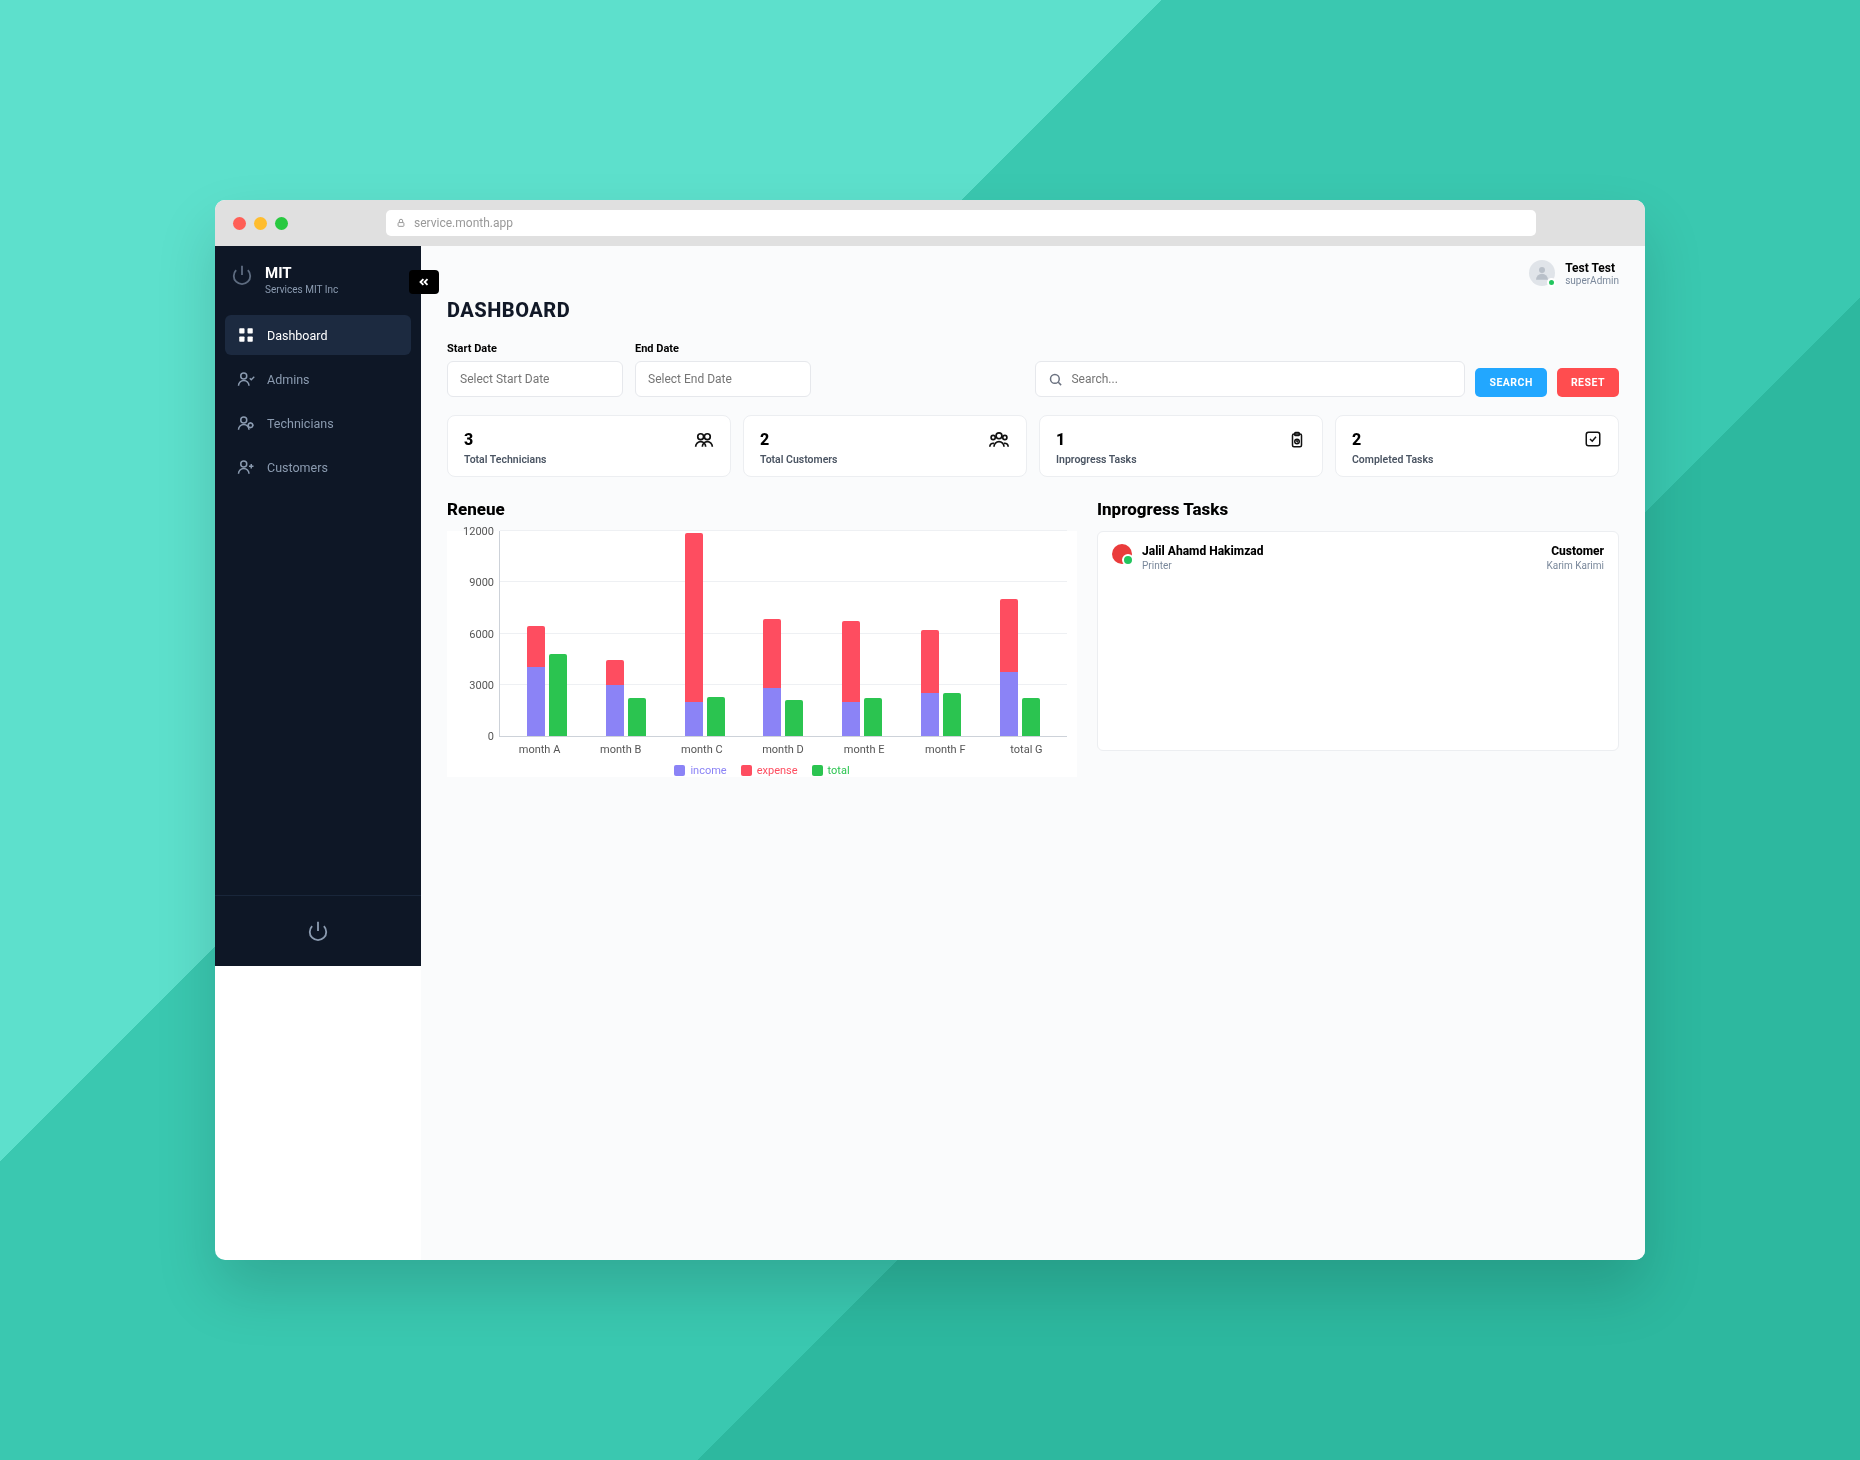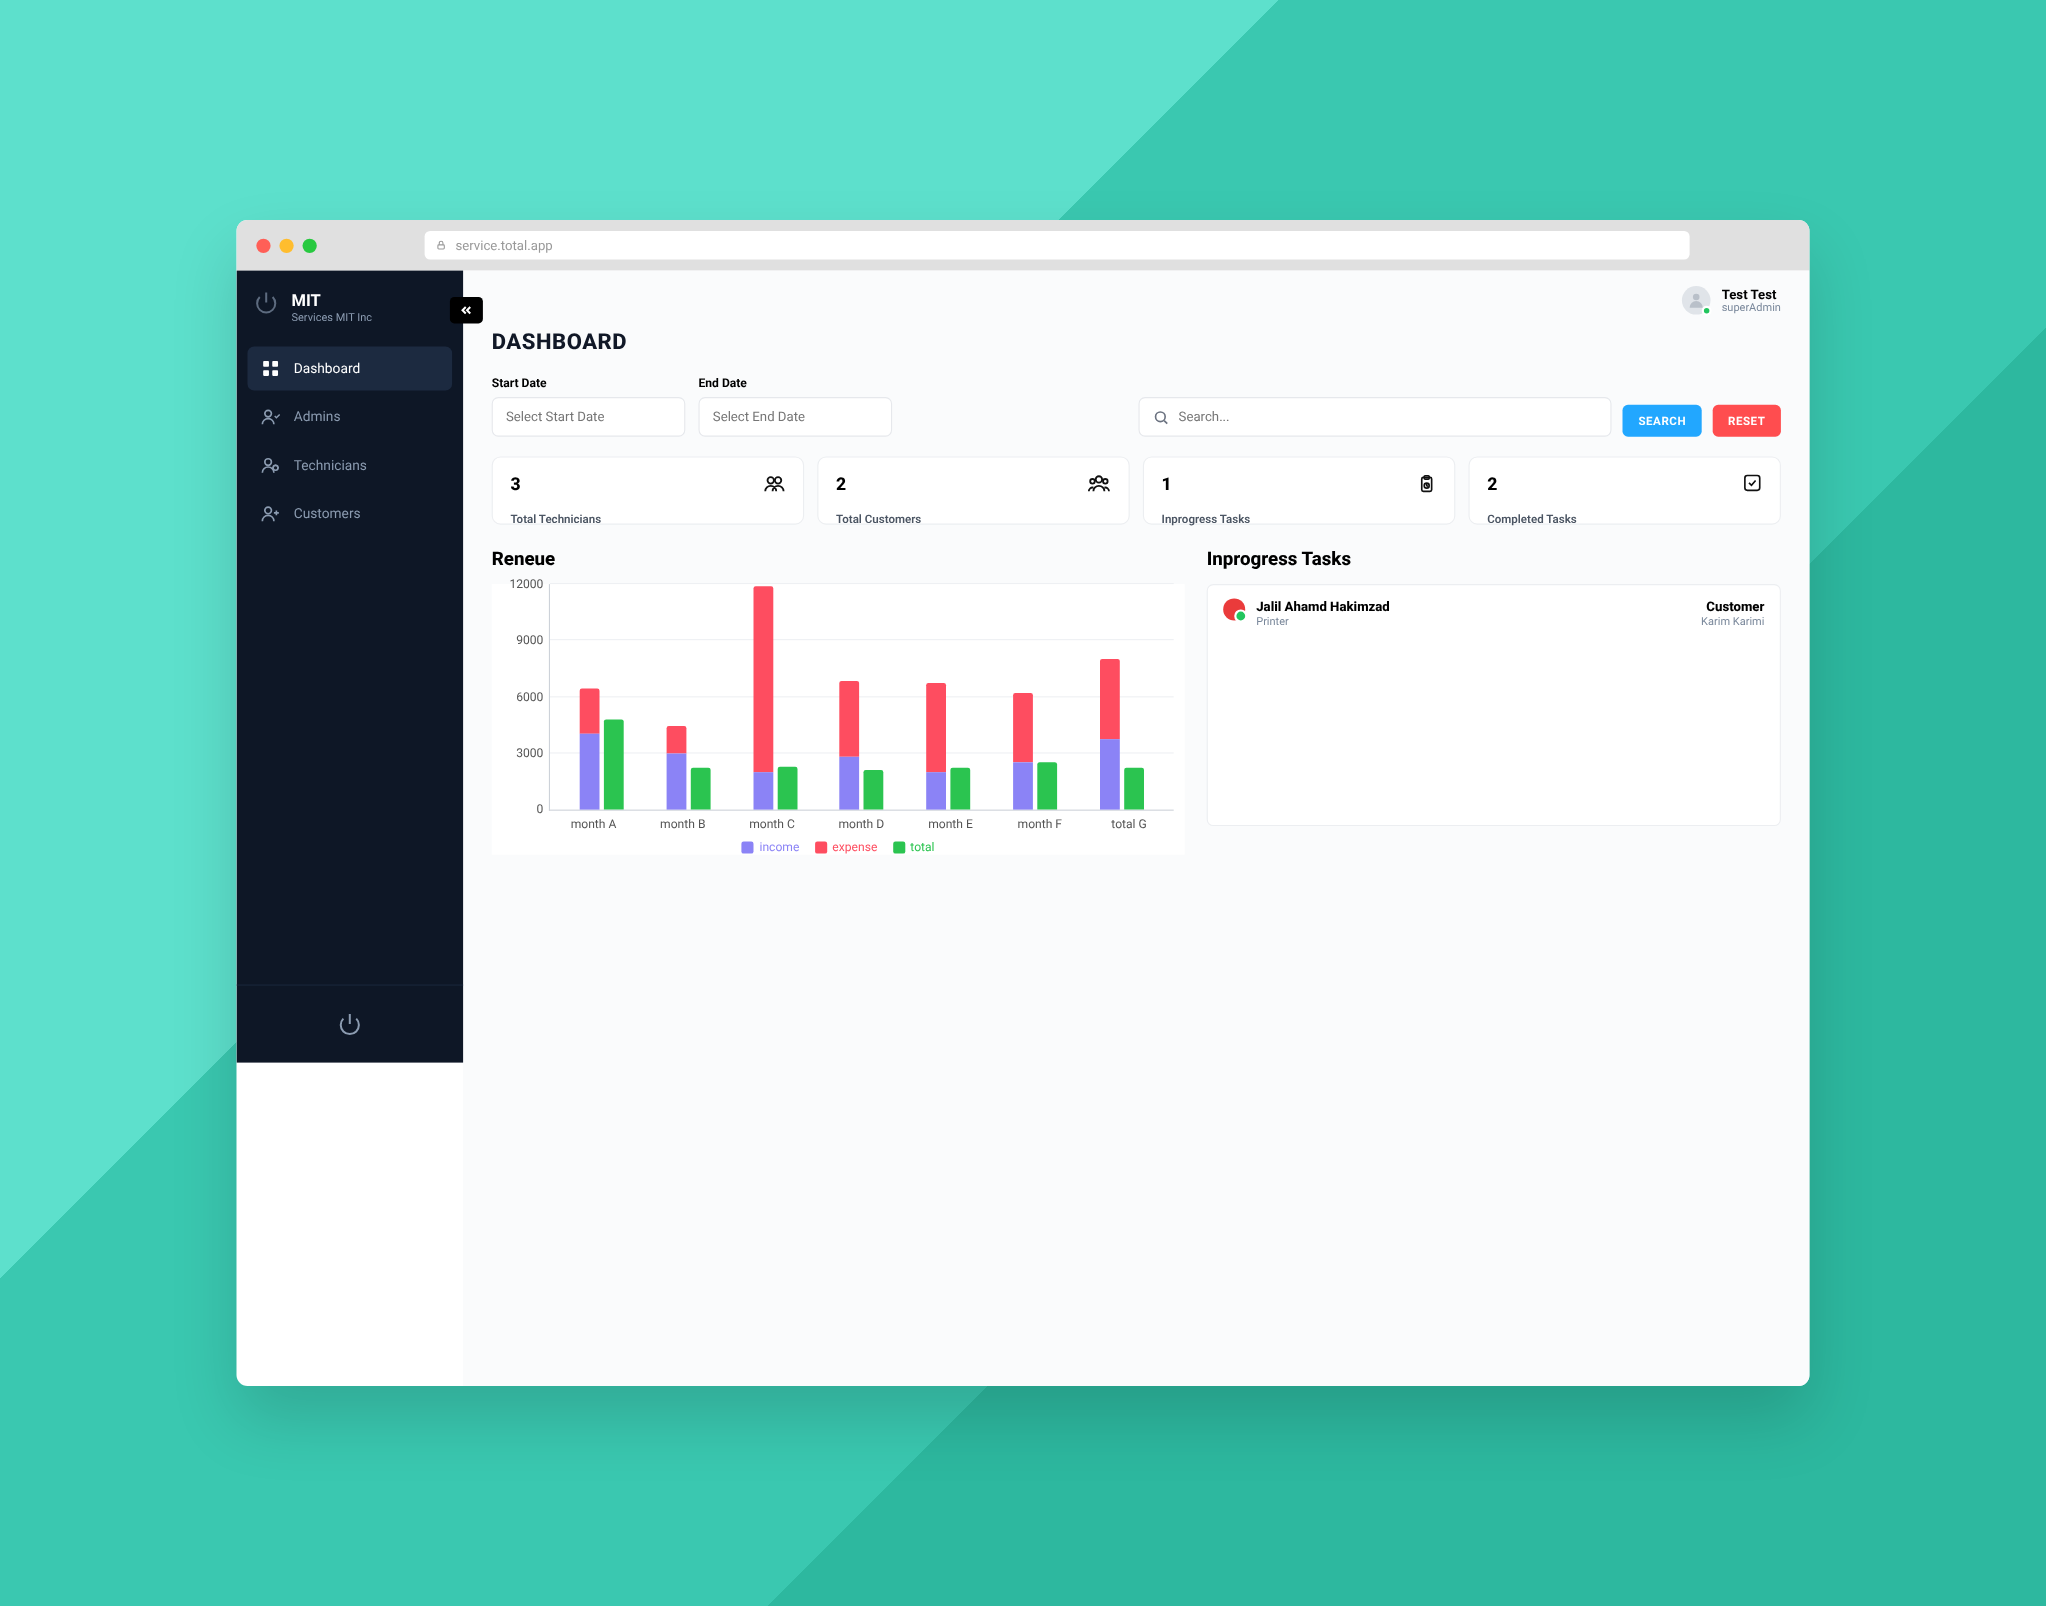--- a/index.html
+++ b/index.html
@@ -74,21 +74,21 @@
 .searchrow{display:flex;align-items:flex-end;gap:10px;margin-left:auto;}
 .searchbox{display:flex;align-items:center;gap:8px;width:430px;height:36px;border:1px solid #e6e8ec;border-radius:6px;background:#fff;padding:0 12px;}
 .searchbox input{border:none;outline:none;flex:1;font-size:12px;}
 .btn{height:29px;border:none;border-radius:5px;padding:0 14px;font-size:10.5px;font-weight:700;letter-spacing:.5px;color:#fff;cursor:pointer;}
 .btn.search{background:#22a7ff;}
 .btn.reset{background:#ff4d4f;}
 
 .cards{display:grid;grid-template-columns:repeat(4,1fr);gap:12px;margin-top:18px;}
 .card{background:#fff;border:1px solid #eceef1;border-radius:8px;padding:14px 16px;display:flex;justify-content:space-between;align-items:flex-start;height:62px;}
 .card .v{font-size:16px;font-weight:800;}
-.card .l{font-size:10.5px;color:#4b5563;margin-top:16px;font-weight:600;}
+.card .l{font-size:10.5px;color:#4b5563;margin-top:4px;font-weight:600;}
 .card .ci{color:#111;}
 
 .row2{display:grid;grid-template-columns:630px 1fr;gap:20px;margin-top:22px;}
 .section-title{font-size:17px;font-weight:800;margin-bottom:12px;}
 .chart{background:#fff;border:0;}
 .chart-inner{position:relative;height:206px;margin-left:52px;margin-right:10px;border-left:1px solid #cdd2d9;border-bottom:1px solid #cdd2d9;}
 .ytick{position:absolute;left:-50px;width:44px;text-align:right;font-size:11px;color:#555;transform:translateY(50%);}
 .gridline{position:absolute;left:0;right:0;border-top:1px solid #eef0f3;}
 .bars-area{position:absolute;left:8px;right:8px;bottom:0;top:0;display:flex;justify-content:space-around;}
 .group{display:flex;align-items:flex-end;gap:4px;height:100%;width:60px;justify-content:center;}
@@ -124,21 +124,21 @@
     <div class="dot r"></div>
     <div class="dot y"></div>
     <div class="dot g"></div>
     <div class="addrbar">
       <span class="lock-icon">
         <svg viewBox="0 0 24 24" fill="none" stroke="#999" stroke-width="2.4">
             <rect x="5" y="11" width="14" height="9" rx="2"></rect>
             <path d="M8 11V7a4 4 0 0 1 8 0v4"></path>
           </svg>
       </span>
-      <span>service.total.app</span>
+      <span>service.month.app</span>
     </div>
   </div>
 
   <div class="app">
 
     <aside class="sidebar">
       <div class="sb-brand">
         <div class="brand-icon">
           <svg viewBox="0 0 24 24" fill="none" stroke="currentColor" stroke-width="2">
               <path d="M12 2v10"></path>

